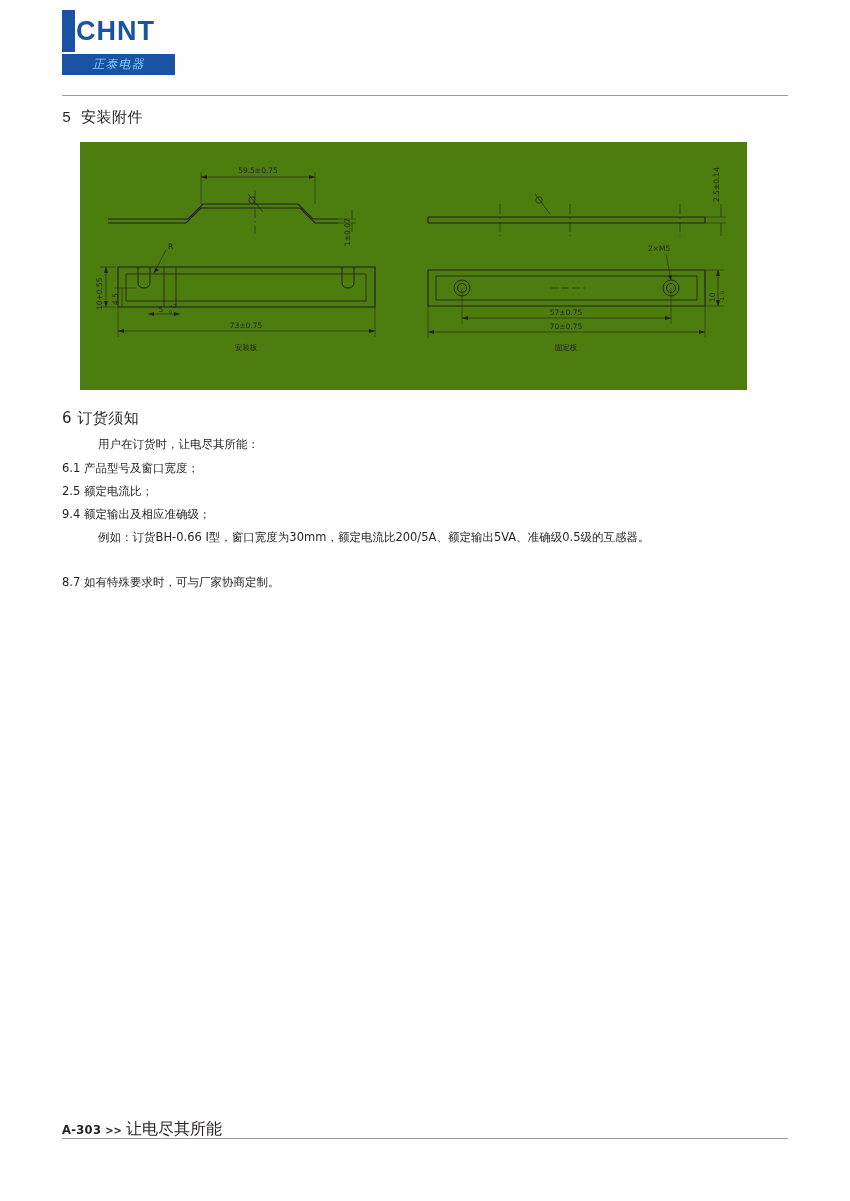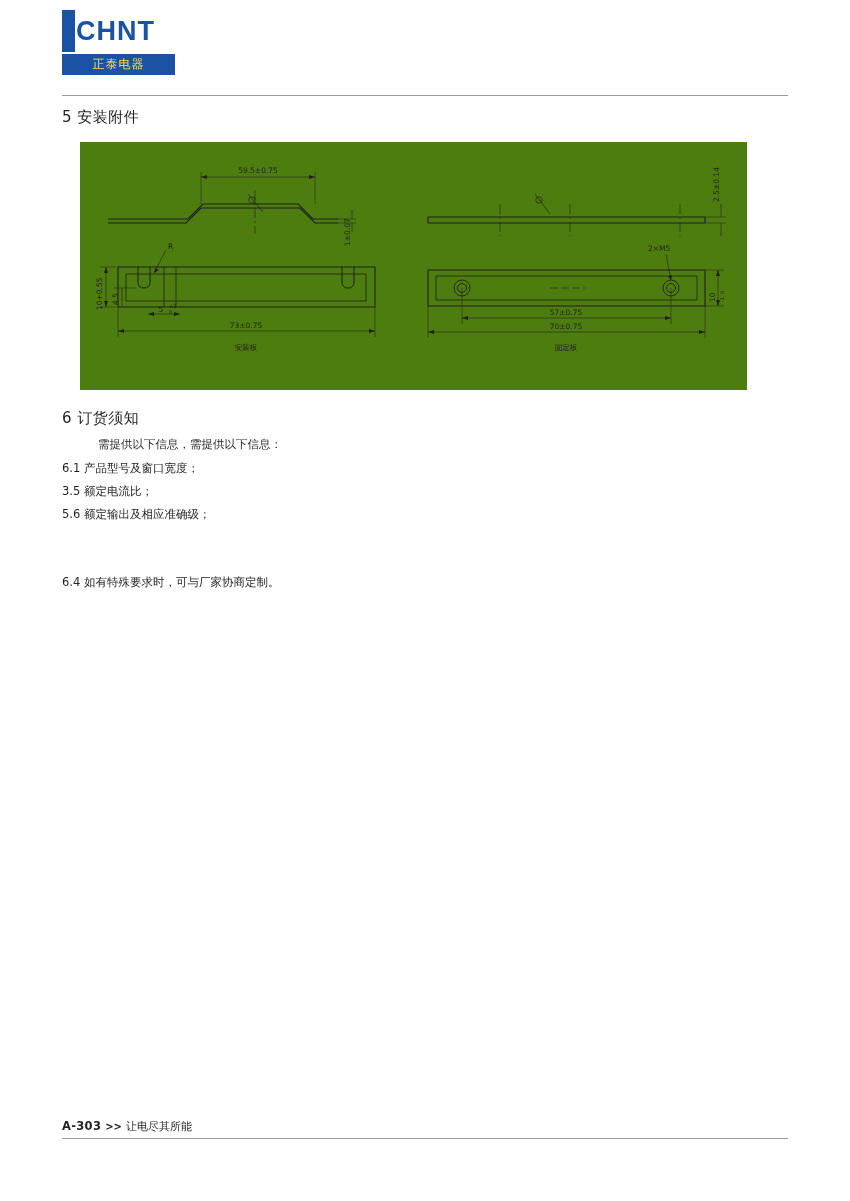--- a/index.html
+++ b/index.html
@@ -71,44 +71,45 @@
     left: 0;
     top: 44px;
     width: 113px;
     height: 21px;
     background: #1b52a4;
     display: flex;
     align-items: center;
     justify-content: center;
   }
   .logo-bottom span {
-    color: #fde047;
+    color: #7dd3fc;
     font-size: 12px;
     letter-spacing: 1px;
     font-family: "DejaVu Sans", sans-serif;
+    font-style: italic;
   }
 
   .header-rule {
     position: absolute;
     left: 62px;
     top: 95px;
     width: 726px;
     height: 1px;
     background: #9a9a9a;
   }
 
   
   .section-title {
     position: absolute;
     font-size: 15px;
     color: #231f20;
     font-family: "DejaVu Sans", sans-serif;
     letter-spacing: 0.5px;
   }
-  #sec5-title { left: 62px; top: 108px; }
+  #sec5-title { left: 62px; top: 108px; font-family: Liberation Mono, monospace; }
   #sec6-title { left: 62px; top: 409px; }
 
   
   .drawing-panel {
     position: absolute;
     left: 80px;
     top: 142px;
     width: 667px;
     height: 248px;
     background: #4d7c0f;
@@ -155,21 +156,21 @@
     font-weight: bold;
     font-size: 11.5px;
     letter-spacing: 0.3px;
   }
   .footer .arrows {
     font-weight: bold;
     color: #231f20;
     font-size: 10px;
   }
   .footer .slogan {
-    font-size: 11px;
+    font-size: 16px;
     color: #231f20;
   }
 </style>
 </head>
 <body>
 
 <div class="page">
 
   <div class="logo-block">
     <div class="logo-top">
@@ -313,25 +314,26 @@
         <path d="M625 190 l-6 -2 l0 4 z" fill="#231f20" stroke="none"></path>
         <text x="486" y="187" text-anchor="middle" fill="#231f20" stroke="none" font-size="7.5">70±0.75</text>
 
         <text x="486" y="208" text-anchor="middle" fill="#231f20" stroke="none" font-size="7.5" class="fig-caption">固定板</text>
       </g>
     </svg>
   </div>
 
   <div class="section-title" id="sec6-title">6  订货须知</div>
 
-  <div class="txt indent1" style="top:436px">需提供以下信息，需提供以下信息：</div>
+  <div class="txt indent1" style="top:436px">用户在订货时，让电尽其所能：</div>
   <div class="txt flush" style="top:460px">6.1  产品型号及窗口宽度；</div>
-  <div class="txt flush" style="top:483px">3.5  额定电流比；</div>
-  <div class="txt flush" style="top:506px">5.6  额定输出及相应准确级；</div>
-  <div class="txt flush" style="top:574px">6.4  如有特殊要求时，可与厂家协商定制。</div>
+  <div class="txt flush" style="top:483px">2.5  额定电流比；</div>
+  <div class="txt flush" style="top:506px">9.4  额定输出及相应准确级；</div>
+  <div class="txt indent1" style="top:529px">例如：订货BH-0.66 Ⅰ型，窗口宽度为30mm，额定电流比200/5A、额定输出5VA、准确级0.5级的互感器。</div>
+  <div class="txt flush" style="top:574px">8.7  如有特殊要求时，可与厂家协商定制。</div>
 
   <div class="footer-rule"></div>
   <div class="footer">
     <span class="pg">A-303</span>
     <span class="arrows">&gt;&gt;</span>
     <span class="slogan">让电尽其所能</span>
   </div>
 
 </div>
 

